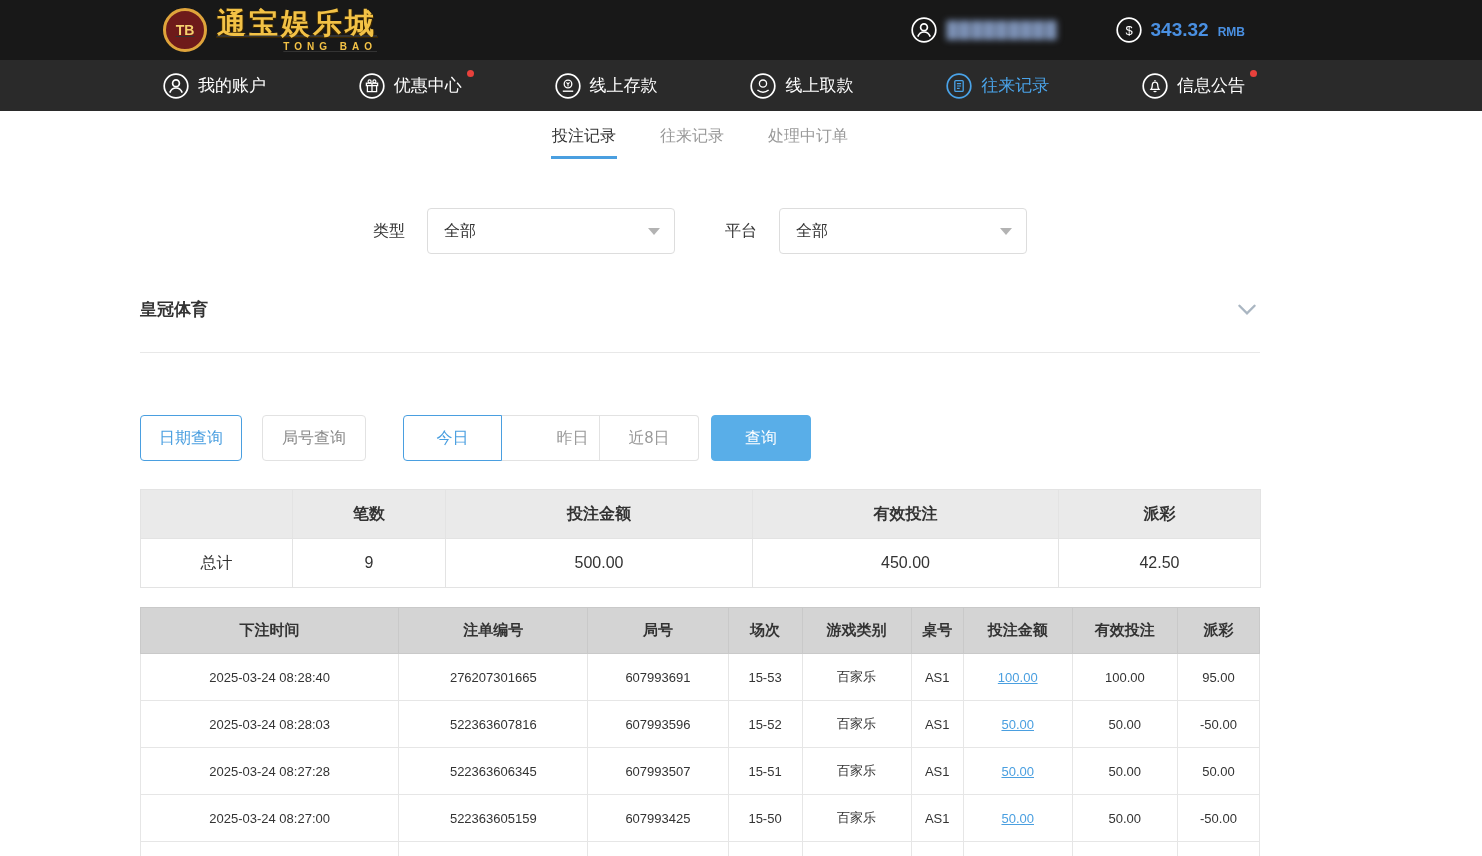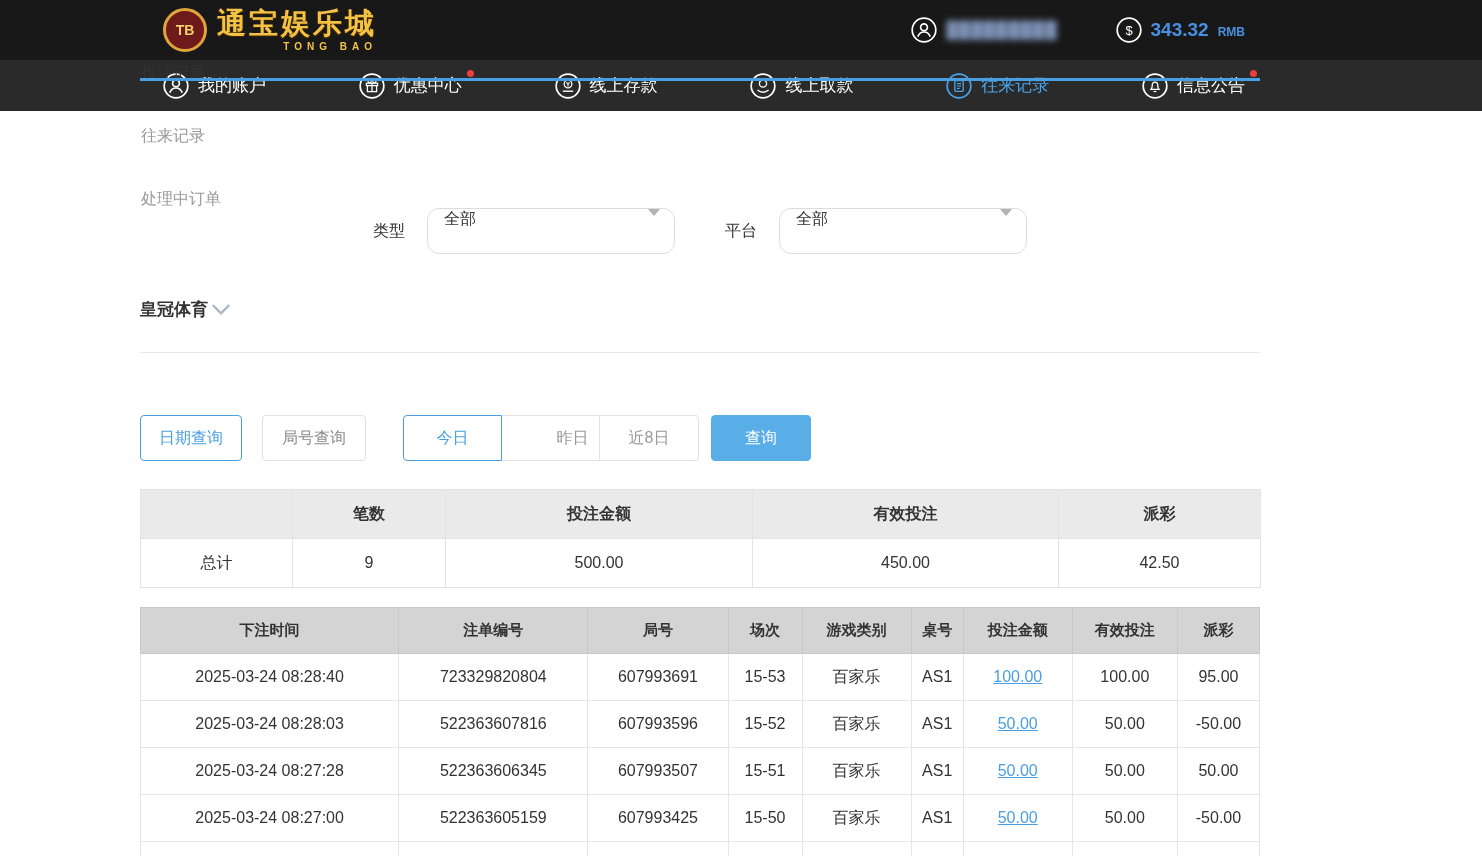--- a/index.html
+++ b/index.html
@@ -3,21 +3,21 @@
 <meta charset="utf-8">
 <style>
   * { margin:0; padding:0; box-sizing:border-box; }
   html,body { width:1482px; height:856px; overflow:hidden; background:#fff;
     font-family:"Liberation Sans","DejaVu Sans",sans-serif; color:#333; }
 
   
   .topbar { height:60px; background:#181818; }
   .bar-inner { width:1082px; margin-left:163px; height:100%;
     display:flex; align-items:center; justify-content:space-between; }
-  .logo { display:flex; align-items:center; gap:10px; cursor:pointer; }
+  .logo { display:flex; align-items:center; gap:10px; cursor:pointer;text-decoration:underline; }
   .logo-badge { width:44px; height:44px; border-radius:50%; background:#6e1a1a;
     border:3px solid #dfa43b; color:#f5d06e; display:flex; align-items:center;
     justify-content:center; font-weight:bold; font-size:14px; flex:0 0 auto; }
   .logo-title { font-size:29px; font-weight:bold; color:#f3c246; line-height:1;
     letter-spacing:3px; text-shadow:1px 1px 0 #3a2600, -1px 1px 0 #3a2600; }
   .logo-sub { font-size:10px; color:#f3c246; letter-spacing:5px; text-align:right;
     margin-top:3px; font-weight:bold; }
   .top-right { display:flex; align-items:center; gap:58px; }
   .user-chip { display:flex; align-items:center; gap:10px; color:#fff; cursor:pointer; }
   .t-ico { display:flex; color:#fff; }
@@ -32,39 +32,39 @@
   .nav-item { position:relative; display:flex; align-items:center; gap:9px;
     color:#fff; font-size:17px; cursor:pointer; white-space:nowrap; }
   .nav-item.active { color:#4aa3e8; }
   .nav-ico { display:flex; }
   .dot { position:absolute; top:-3px; right:-12px; width:7px; height:7px;
     border-radius:50%; background:#e8413c; }
 
   
   .tabbar { background:#fff; height:51px; }
   .shell { width:1120px; margin-left:140px; }
-  .tabs { display:flex; justify-content:center; gap:42px; height:51px;flex-direction:column; }
+  .tabs { display:flex; justify-content:center; gap:42px; height:51px; }
   .tab { font-size:16px; color:#999; display:flex; align-items:center;
     cursor:pointer; position:relative; padding:0 1px; }
   .tab.active { color:#333; }
   .tab.active::after { content:''; position:absolute; left:0; right:0; bottom:3px;
     height:3px; background:#4a9fe0; }
 
   
   .filter-row { display:flex; justify-content:center; gap:50px; margin-top:14px; }
   .filter-group { display:flex; align-items:center; gap:22px;margin-top:32px; }
   .filter-label { font-size:16px; color:#333; }
-  .select { width:248px; height:46px; border:1px solid #ddd; border-radius:12px;
-    display:flex; justify-content:space-between;
+  .select { width:248px; height:46px; border:1px solid #ddd; border-radius:4px;
+    display:flex; align-items:center; justify-content:space-between;
     padding:0 14px 0 16px; font-size:16px; color:#333; cursor:pointer; background:#fff; }
   .caret { width:0; height:0; border-left:6px solid transparent;
     border-right:6px solid transparent; border-top:7px solid #b3b3b3; }
 
   
-  .panel-head { display:flex; align-items:center; cursor:pointer; }
+  .panel-head { display:flex; align-items:center; justify-content:space-between; cursor:pointer; }
   .panel-head h2 { font-size:17px; font-weight:bold; color:#333; }
   .crown { padding:42px 0 30px; border-bottom:1px solid #e8e8e8; }
   .bb { padding-top:32px; }
   .chev { display:flex; }
 
   
   .query-row { margin-top:30px; display:flex; align-items:center; }
   .btn { height:46px; background:#fff; border-radius:4px; font-size:16px;
     cursor:pointer; font-family:inherit; }
   .outline-blue { width:102px; border:1px solid #4a9fe0; color:#4a9fe0; margin-right:20px; }
@@ -87,21 +87,21 @@
   .summary th, .summary td { border:1px solid #e3e3e3; height:49px;
     text-align:center; font-size:16px; }
   .summary thead th { background:#eaeaea; font-weight:bold; color:#333; }
   .summary td { color:#333; background:#fff; }
 
   
   .detail { margin-top:19px; }
   .detail th { background:#d4d4d4; font-weight:bold; font-size:15px; height:46px;
     border:1px solid #c9c9c9; color:#333; text-align:center; }
   .detail td { border:1px solid #e6e6e6; height:47px; text-align:center;
-    font-size:16px; color:#333; background:#fff; }
+    font-size:13px; color:#333; background:#fff; }
   .amt-link { color:#4a9fe0; text-decoration:underline; cursor:pointer; }
   .neg { color:#f25555; }
 </style>
 </head>
 <body>
 
 <div class="page">
 
   <header class="topbar">
     <div class="bar-inner">
@@ -309,21 +309,21 @@
               <th>游戏类别</th>
               <th>桌号</th>
               <th>投注金额</th>
               <th>有效投注</th>
               <th>派彩</th>
             </tr>
           </thead>
         <tbody id="detail-body">
             <tr>
               <td>2025-03-24 08:28:40</td>
-              <td>723329820804</td>
+              <td>276207301665</td>
               <td>607993691</td>
               <td>15-53</td>
               <td>百家乐</td>
               <td>AS1</td>
               <td><span class="amt-link">100.00</span></td>
               <td>100.00</td>
               <td>95.00</td>
             </tr>
             <tr>
               <td>2025-03-24 08:28:03</td>

